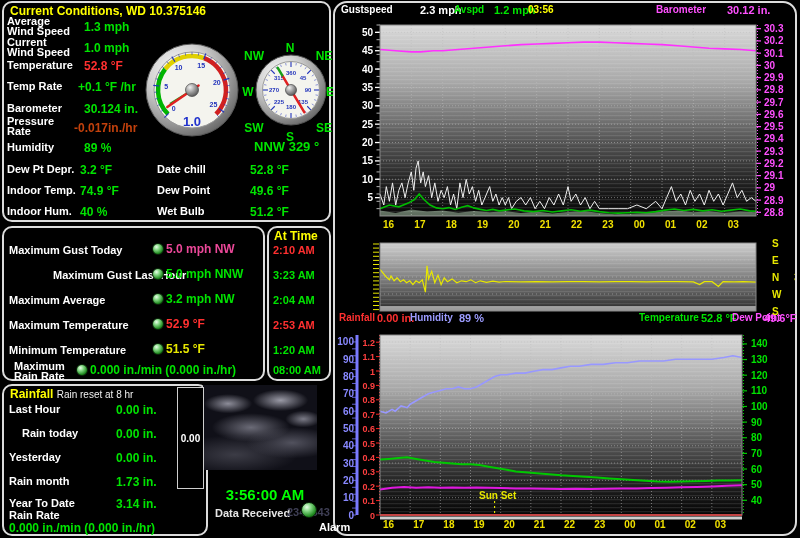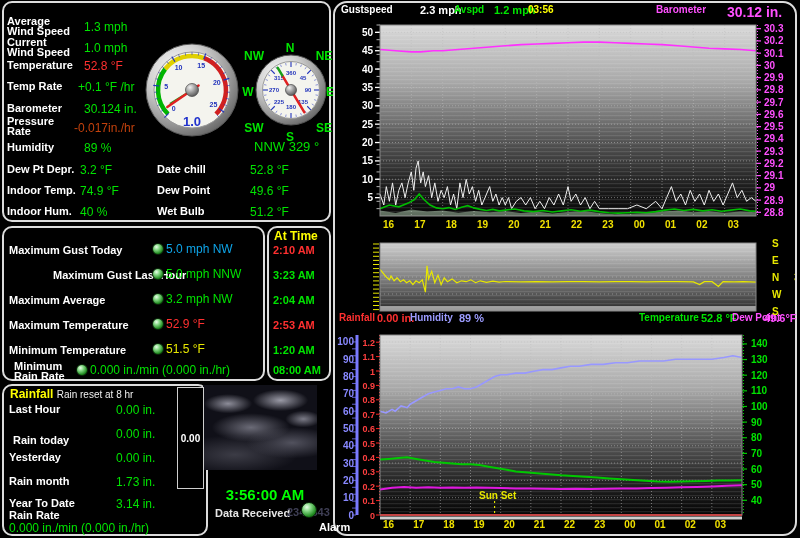--- a/index.html
+++ b/index.html
@@ -2,21 +2,21 @@
 <html><head>
 <meta charset="utf-8">
 <style>
   html,body{margin:0;padding:0;}
   body{width:800px;height:538px;background:#000;position:relative;overflow:hidden;
        font-family:"Liberation Sans",sans-serif;}
   .panel{position:absolute;background:#000;border:2px solid #dcdcdc;border-radius:10px;box-sizing:border-box;}
   .ptitle{position:absolute;color:#ffff00;font-weight:bold;font-size:12px;white-space:nowrap;}
   .psub{color:#f0f0f0;font-weight:normal;font-size:10px;}
   .lbl{position:absolute;color:#ffffff;font-weight:bold;font-size:11px;line-height:10px;white-space:pre-line;}
-  .val{position:absolute;font-weight:normal;font-size:12px;white-space:nowrap;text-align:right;}
+  .val{position:absolute;font-weight:bold;font-size:12px;white-space:nowrap;text-align:right;}
   .tval{position:absolute;font-weight:bold;font-size:11px;white-space:nowrap;}
   .orb{position:absolute;width:12px;height:12px;border-radius:50%;
        background:radial-gradient(circle at 35% 30%, #eaffea 0%, #86d886 30%, #1f8a1f 70%, #0b3a0b 100%);
        border:1px solid #0a280a;box-sizing:border-box;}
   .whitebox{position:absolute;border:1px solid #cfcfcf;background:#000;color:#fff;
        font-size:11px;font-weight:bold;display:flex;align-items:center;justify-content:center;}
   #cloud-img{position:absolute;left:203px;top:385px;width:114px;height:85px;
        background:
         radial-gradient(ellipse 40px 16px at 22% 22%, #8d8d99 0%, rgba(0,0,0,0) 60%),
         radial-gradient(ellipse 46px 18px at 68% 18%, #9a9aa6 0%, rgba(0,0,0,0) 60%),
@@ -31,20 +31,21 @@
   #counter{position:absolute;left:287px;top:506px;color:#3f3f55;font-size:11px;font-weight:bold;}
   #alarm-label{position:absolute;left:319px;top:521px;color:#ffffff;font-size:11px;font-weight:bold;z-index:5;}
   #alarm-orb{left:301px;top:502px;width:16px;height:16px;z-index:5;}
   .hdrspan{position:absolute;font-weight:bold;white-space:nowrap;}
   svg text{font-family:"Liberation Sans",sans-serif;}
 </style>
 </head>
 <body>
 
 <div class="panel" id="panel-current" style="left:2px;top:1px;width:329px;height:221px;">
+  <div class="ptitle" style="left:6px;top:1px;">Current Conditions, WD 10.375146</div>
 
   <div class="lbl" style="left:3px;top:13px;">Average
 Wind Speed</div>
   <div class="val" style="left: 80px; top: 17px; color: rgb(0, 228, 0);">1.3 mph</div>
 
   <div class="lbl" style="left:3px;top:34px;">Current
 Wind Speed</div>
   <div class="val" style="left: 80px; top: 38px; color: rgb(0, 228, 0);">1.0 mph</div>
 
   <div class="lbl" style="left:3px;top:57px;">Temperature</div>
@@ -192,39 +193,39 @@
         <text x="108" y="56" fill="#00e400" font-size="12" text-anchor="middle" font-weight="bold">W</text>
         <text x="114" y="20" fill="#00e400" font-size="12" text-anchor="middle" font-weight="bold">NW</text>
       </g>
     </svg>
 
 </div>
 
 <div class="panel" id="panel-extreme" style="left:2px;top:226px;width:263px;height:155px;">
   <div class="lbl" style="left:5px;top:17px;">Maximum Gust Today</div>
   <span class="orb" style="left:148px;top:15px;"></span>
-  <div class="val" style="left: 162px; top: 14px; color: #0ea5e9;">5.0 mph  NW</div>
+  <div class="val" style="left: 162px; top: 14px; color: #ec4899;">5.0 mph  NW</div>
 
   <div class="lbl" style="left:5px;top:42px;padding-left:44px;">Maximum Gust Last Hour</div>
   <span class="orb" style="left:148px;top:40px;"></span>
   <div class="val" style="left: 162px; top: 39px; color: rgb(0, 228, 0);">5.0 mph NNW</div>
 
   <div class="lbl" style="left:5px;top:67px;">Maximum Average</div>
   <span class="orb" style="left:148px;top:65px;"></span>
   <div class="val" style="left: 162px; top: 64px; color: rgb(0, 228, 0);">3.2 mph  NW</div>
 
   <div class="lbl" style="left:5px;top:92px;">Maximum Temperature</div>
   <span class="orb" style="left:148px;top:90px;"></span>
   <div class="val" style="left: 162px; top: 89px; color: rgb(255, 48, 48);">52.9 °F</div>
 
   <div class="lbl" style="left:5px;top:117px;">Minimum Temperature</div>
   <span class="orb" style="left:148px;top:115px;"></span>
   <div class="val" style="left: 162px; top: 114px; color: rgb(232, 232, 0);">51.5 °F</div>
 
-  <div class="lbl" style="left:10px;top:133px;">Minimum
+  <div class="lbl" style="left:10px;top:133px;">Maximum
 Rain Rate</div>
   <span class="orb" style="left:72px;top:136px;"></span>
   <div class="val" style="left: 86px; top: 135px; color: rgb(0, 228, 0);">0.000 in./min (0.000 in./hr)</div>
 </div>
 
 <div class="panel" id="panel-attime" style="left:267px;top:226px;width:64px;height:155px;">
   <div class="ptitle" style="left:5px;top:1px;">At Time</div>
   <div class="tval" style="left: 4px; top: 16px; color: rgb(255, 48, 48);">2:10 AM</div>
   <div class="tval" style="left: 4px; top: 41px; color: rgb(0, 228, 0);">3:23 AM</div>
   <div class="tval" style="left: 4px; top: 66px; color: rgb(0, 228, 0);">2:04 AM</div>
@@ -233,21 +234,21 @@
   <div class="tval" style="left: 4px; top: 136px; color: rgb(0, 228, 0);">08:00 AM</div>
 </div>
 
 <div class="panel" id="panel-rainfall" style="left:2px;top:384px;width:206px;height:152px;">
   <div class="ptitle" style="left:6px;top:1px;">
     <span>Rainfall</span>
     <span class="psub">Rain reset at 8 hr</span>
   </div>
   <div class="lbl" style="left:5px;top:18px;">Last Hour</div>
   <div class="val" style="left:112px;top:17px;color:#00e400;">0.00 in.</div>
-  <div class="lbl" style="left:9px;top:42px;margin-top:7px;">Rain today</div>
+  <div class="lbl" style="left:18px;top:42px;">Rain today</div>
   <div class="val" style="left:112px;top:41px;color:#00e400;">0.00 in.</div>
   <div class="lbl" style="left:5px;top:66px;">Yesterday</div>
   <div class="val" style="left:112px;top:65px;color:#00e400;">0.00 in.</div>
   <div class="lbl" style="left:5px;top:90px;">Rain month</div>
   <div class="val" style="left:112px;top:89px;color:#00e400;">1.73 in.</div>
   <div class="lbl" style="left:5px;top:112px;">Year To Date</div>
   <div class="val" style="left:112px;top:111px;color:#00e400;">3.14 in.</div>
   <div class="lbl" style="left:5px;top:124px;">Rain Rate</div>
   <div class="val" style="left:5px;top:135px;color:#00e400;">0.000 in./min (0.000 in./hr)</div>
 </div>
@@ -265,21 +266,21 @@
 <div id="alarm-label">Alarm</div>
 
 <div class="panel" id="panel-charts" style="left:333px;top:1px;width:464px;height:535px;border-radius:14px;">
   <div id="hdr-top" style="position:absolute;left:6px;top:1px;width:452px;height:13px;">
       <span class="hdrspan" style="left: 0px; top: 0px; color: rgb(255, 255, 255); font-size: 10px;">Gustspeed</span>
       <span class="hdrspan" style="left: 79px; top: 0px; color: rgb(255, 255, 255); font-size: 11px;">2.3 mph</span>
       <span class="hdrspan" style="left: 113px; top: 0px; color: rgb(0, 228, 0); font-size: 10px;">Avspd</span>
       <span class="hdrspan" style="left: 153px; top: 0px; color: rgb(0, 228, 0); font-size: 11px;">1.2 mph</span>
       <span class="hdrspan" style="left: 187px; top: 0px; color: rgb(255, 255, 0); font-size: 10px;">03:56</span>
       <span class="hdrspan" style="left: 315px; top: 0px; color: rgb(255, 80, 255); font-size: 10px;">Barometer</span>
-      <span class="hdrspan" style="left: 386px; top: 0px; color: rgb(255, 80, 255); font-size: 14px;">30.12 in.</span>
+      <span class="hdrspan" style="left: 386px; top: 0px; color: rgb(255, 80, 255); font-size: 11px;">30.12 in.</span>
     </div>
   <div id="hdr-bottom" style="position:absolute;left:2px;top:309px;width:460px;height:13px;">
       <span class="hdrspan" style="left: 2px; top: 0px; color: rgb(255, 48, 48); font-size: 10px;">Rainfall</span>
       <span class="hdrspan" style="left: 40px; top: 0px; color: rgb(255, 48, 48); font-size: 11px;">0.00 in.</span>
       <span class="hdrspan" style="left: 73px; top: 0px; color: rgb(156, 156, 255); font-size: 10px;">Humidity</span>
       <span class="hdrspan" style="left: 122px; top: 0px; color: rgb(156, 156, 255); font-size: 11px;">89 %</span>
       <span class="hdrspan" style="left: 302px; top: 0px; color: rgb(0, 228, 0); font-size: 10px;">Temperature</span>
       <span class="hdrspan" style="left: 364px; top: 0px; color: rgb(0, 228, 0); font-size: 11px;">52.8 °F</span>
       <span class="hdrspan" style="left: 395px; top: 0px; color: rgb(255, 80, 255); font-size: 10px;">Dew Point</span>
       <span class="hdrspan" style="left: 427px; top: 0px; color: rgb(255, 80, 255); font-size: 11px;">49.6°F</span>

